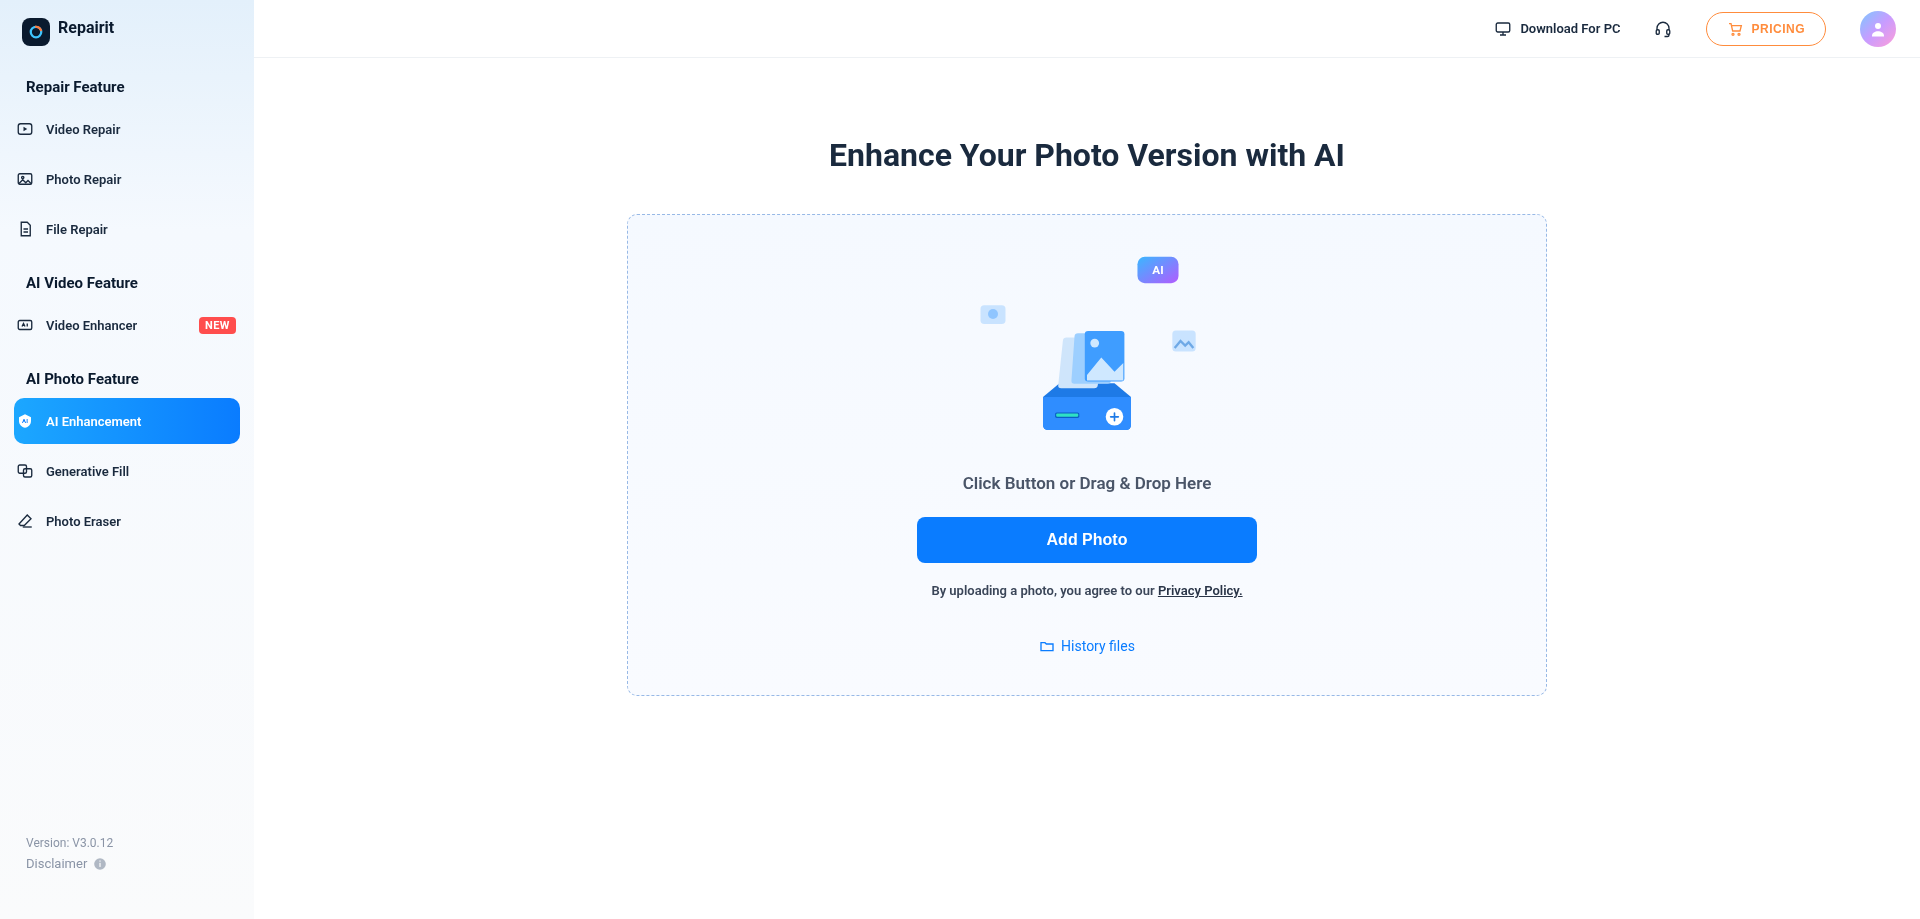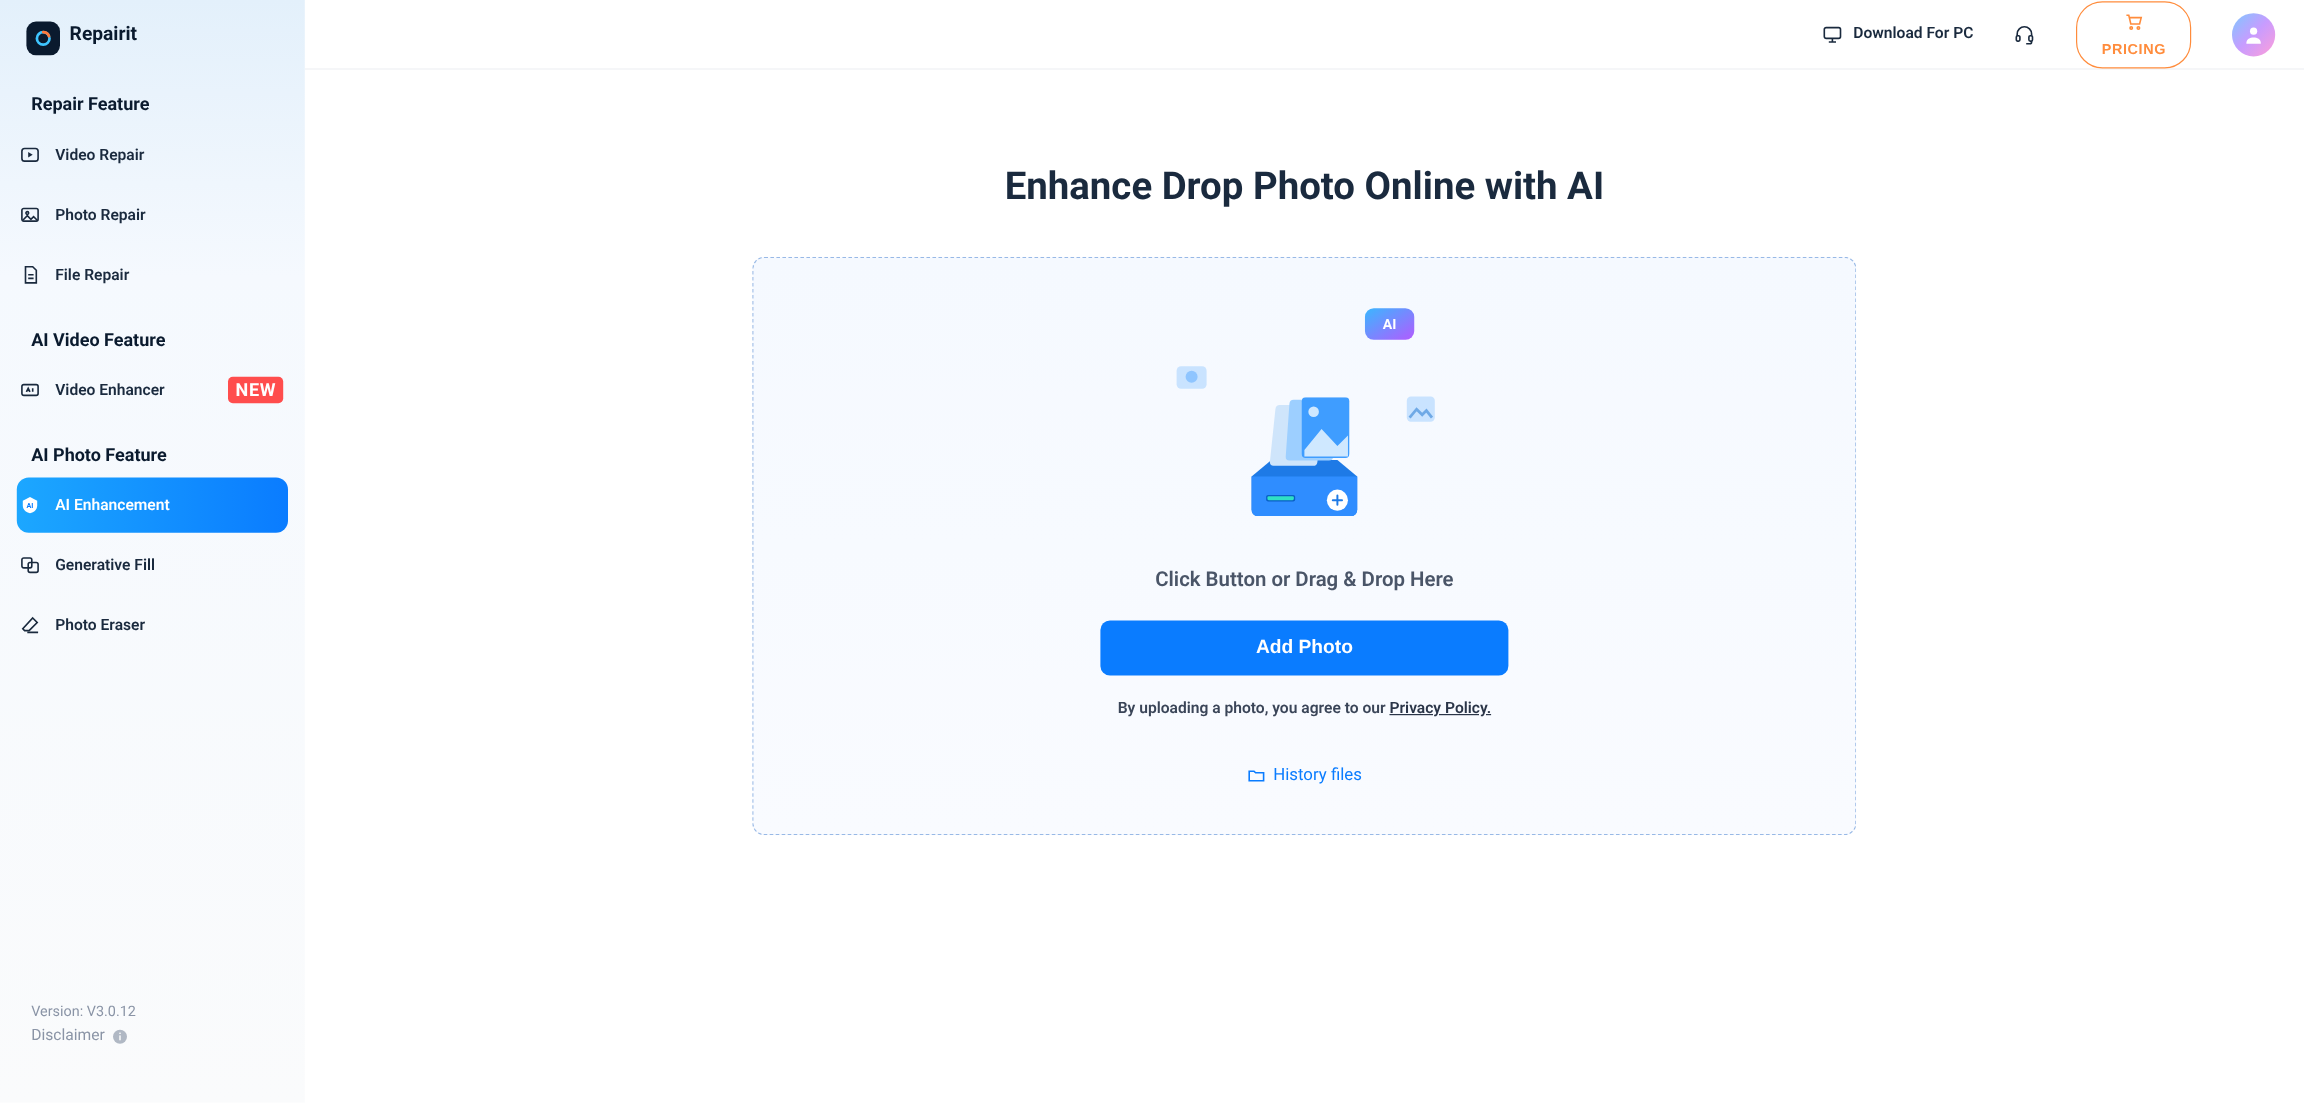--- a/index.html
+++ b/index.html
@@ -11,29 +11,29 @@
 .logo-text { font-size: 16px; font-weight: 700; color: #0a1a2e; }
 .section { padding: 18px 14px 0 26px; }
 .section-title { font-size: 15px; font-weight: 700; color: #0a1a2e; margin-bottom: 6px; }
 .nav-item { display: flex; align-items: center; gap: 12px; padding: 14px 12px 14px 2px; margin: 4px 0; border-radius: 10px; cursor: pointer; position: relative; }
 .nav-item-wrap { padding: 0 14px 0 14px; }
 .nav-item.active { background: linear-gradient(90deg, #1ca7ff 0%, #0a7cff 100%); color: #fff; }
 .nav-item .sicon { width: 18px; height: 18px; flex-shrink: 0; display: flex; align-items: center; justify-content: center; color: #1a2a3e; }
 .nav-item.active .sicon { color: #fff; }
 .nav-item .slabel { font-size: 13px; font-weight: 600; color: #1a2a3e; }
 .nav-item.active .slabel { color: #fff; }
-.new-badge { position: absolute; right: 4px; background: #ff4d4d; color: #fff; font-size: 15px; font-weight: 700; padding: 2px 6px; border-radius: 4px; letter-spacing: 0.5px; margin-left: 14px; }
+.new-badge { position: absolute; right: 4px; background: #ff4d4d; color: #fff; font-size: 11px; font-weight: 700; padding: 2px 6px; border-radius: 4px; letter-spacing: 0.5px; margin-left: 14px; }
 .sidebar-footer { margin-top: auto; padding: 0 26px 30px 26px; }
 .version-text { font-size: 12px; color: #8a94a6; margin-bottom: 6px; }
 .disclaimer-row { display: flex; align-items: center; gap: 6px; font-size: 13px; color: #8a94a6; cursor: pointer; }
 .main { flex: 1; height: 100%; display: flex; flex-direction: column; }
 .topbar { height: 58px; border-bottom: 1px solid #eef1f4; display: flex; align-items: center; justify-content: flex-end; padding: 0 24px; gap: 34px; }
 .download-link { display: flex; align-items: center; gap: 8px; font-size: 13px; font-weight: 600; color: #1a2a3e; cursor: pointer; }
 .headset-icon { width: 18px; height: 18px; color: #1a2a3e; cursor: pointer; }
-.pricing-btn { display: flex; align-items: center; gap: 8px; border: 1.5px solid #ff8c3c; color: #ff8c3c; background: #fff; padding: 8px 20px; border-radius: 22px; font-size: 12px; font-weight: 700; letter-spacing: 0.5px; cursor: pointer; flex-direction: column; }
+.pricing-btn { display: flex; align-items: center; gap: 8px; border: 1.5px solid #ff8c3c; color: #ff8c3c; background: #fff; padding: 8px 20px; border-radius: 22px; font-size: 12px; font-weight: 700; letter-spacing: 0.5px; cursor: pointer; }
 .avatar { width: 36px; height: 36px; border-radius: 50%; background: linear-gradient(135deg, #7ec7ff 0%, #c89cff 50%, #ff9ed8 100%); display: flex; align-items: center; justify-content: center; cursor: pointer; }
 .avatar svg { width: 18px; height: 18px; color: #fff; }
 .content { flex: 1; display: flex; flex-direction: column; align-items: center; padding-top: 78px; }
 .page-title { font-size: 32px; font-weight: 700; color: #1a2a3e; margin-bottom: 40px; }
 .dropzone { width: 920px; height: 482px; border: 1.5px dashed #98b9e6; border-radius: 10px; background: linear-gradient(180deg, #f5f9ff 0%, #f9fbff 100%); display: flex; flex-direction: column; align-items: center; padding-top: 36px; }
 .illus { width: 210px; height: 200px; position: relative; margin-bottom: 22px; }
 .big-box { position: absolute; left: 20px; bottom: 10px; width: 170px; height: 110px; }
 .hint-text { font-size: 17px; font-weight: 600; color: #4a5568; margin-bottom: 24px; }
 .add-btn { width: 340px; height: 46px; background: #0a7cff; color: #fff; border: none; border-radius: 8px; font-size: 16px; font-weight: 600; cursor: pointer; margin-bottom: 20px; }
 .consent { font-size: 13px; font-weight: 600; color: #3a4558; }
@@ -178,21 +178,21 @@
     </button>
     <div class="avatar">
       <svg viewBox="0 0 24 24" fill="currentColor">
           <circle cx="12" cy="8" r="4"></circle>
           <path d="M4 21c0-4 4-6 8-6s8 2 8 6v1H4v-1z"></path>
         </svg>
     </div>
   </div>
 
   <div class="content">
-    <h1 class="page-title">Enhance Drop Photo Online with AI</h1>
+    <h1 class="page-title">Enhance Your Photo Version with AI</h1>
 
     <div class="dropzone">
       <div class="illus">
         <svg class="big-box" viewBox="0 0 200 200">
           <path d="M20 120 L50 95 L150 95 L180 120 L180 170 Q180 180 170 180 L30 180 Q20 180 20 170 Z" fill="#1e7ae6"></path>
           <path d="M20 120 L180 120 L180 170 Q180 180 170 180 L30 180 Q20 180 20 170 Z" fill="#2f8dff"></path>
           <rect x="42" y="148" width="44" height="10" rx="3" fill="#0a5fc4"></rect>
           <rect x="44" y="150" width="40" height="6" rx="2" fill="#2fe0c4"></rect>
           <circle cx="150" cy="156" r="16" fill="#fff"></circle>
           <path d="M150 149v14M143 156h14" stroke="#1e7ae6" stroke-width="3" stroke-linecap="round"></path>

